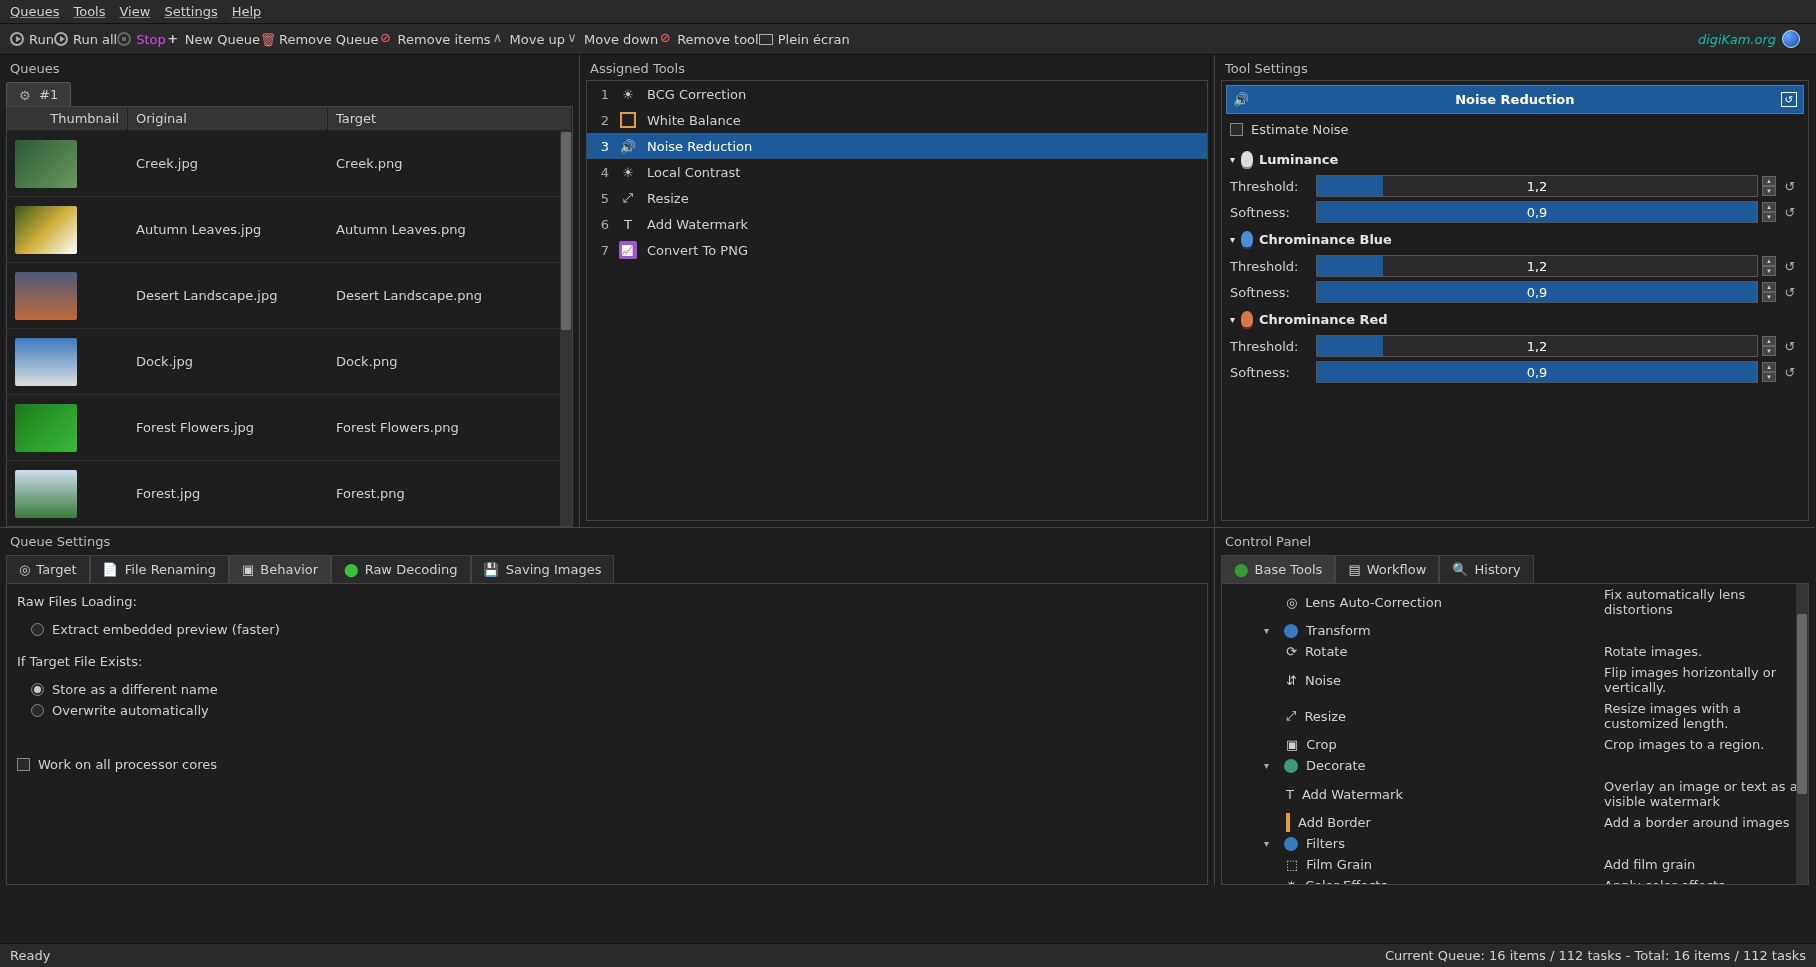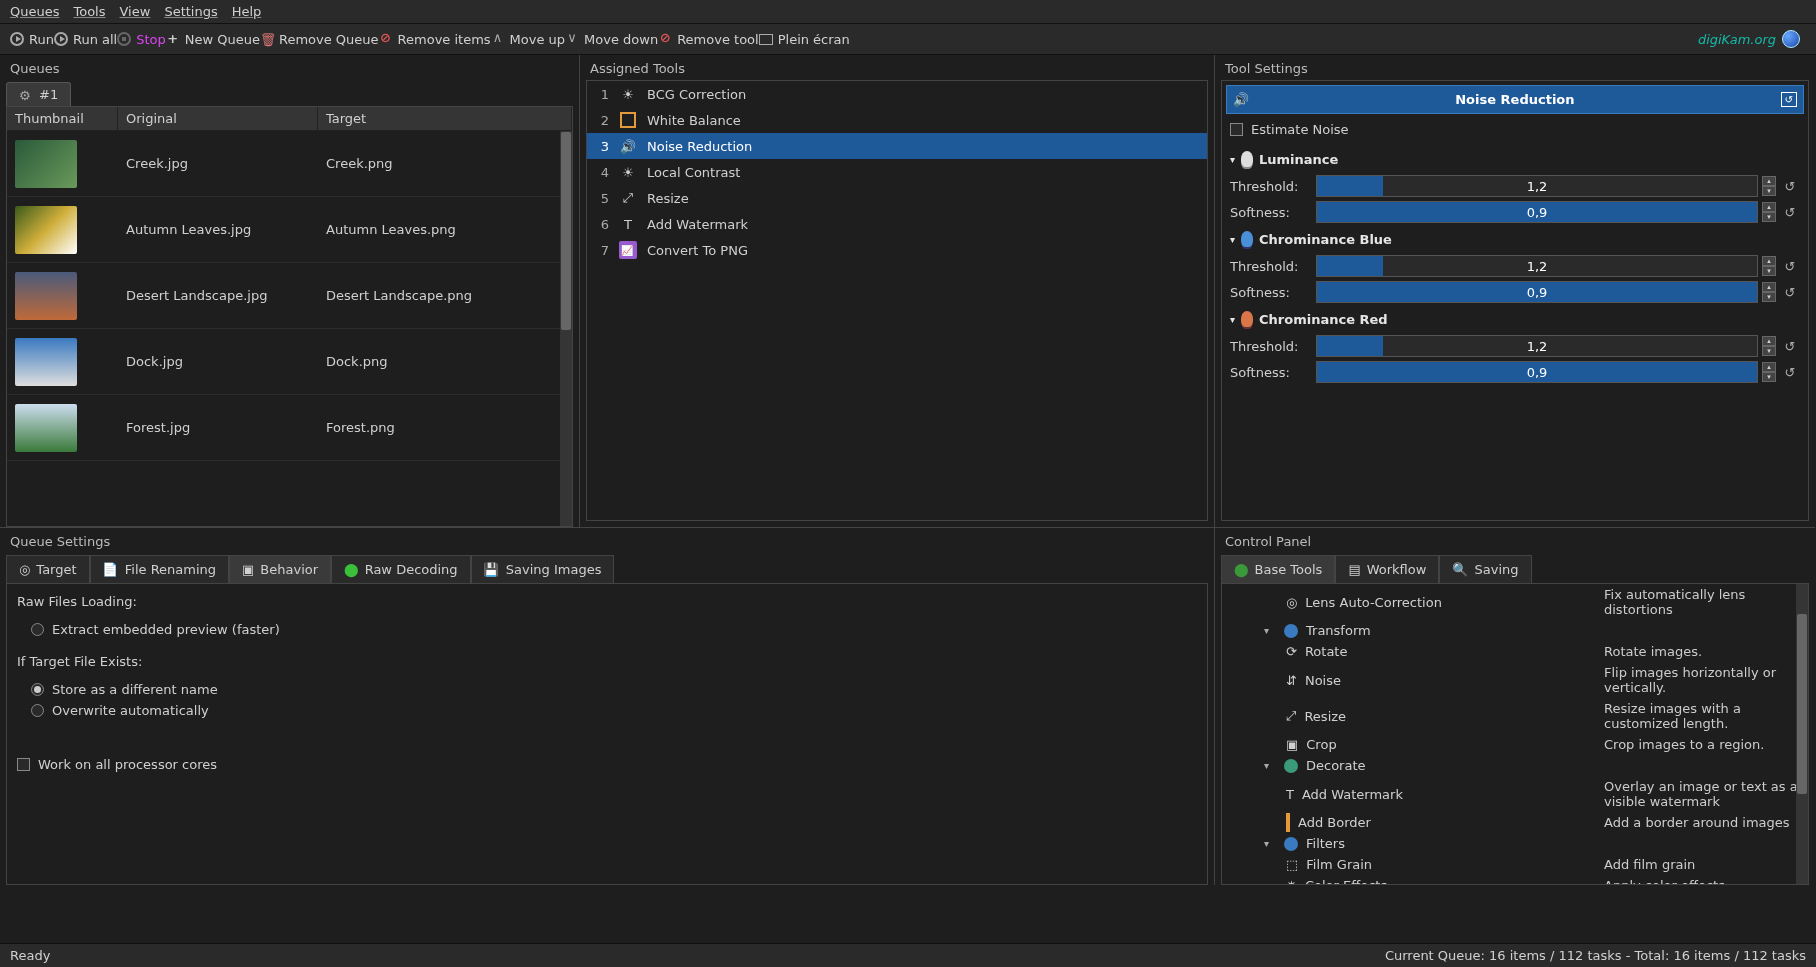--- a/index.html
+++ b/index.html
@@ -26,21 +26,21 @@
 
 .queues { display: flex; flex-direction: column; border-right: 1px solid #444; }
 .queue-tabs { display: flex; padding: 2px 6px 0; gap: 4px; }
 .queue-tab { background: #3a3a3a; padding: 4px 12px; border: 1px solid #555; border-bottom: none; border-radius: 3px 3px 0 0; display: flex; gap: 6px; align-items: center; }
 .queue-table { flex: 1; margin: 0 6px; border: 1px solid #444; display: flex; flex-direction: column; overflow: hidden; }
 .queue-header { display: flex; background: #353535; border-bottom: 1px solid #222; }
 .queue-header div { padding: 4px 8px; border-right: 1px solid #222; }
 .queue-rows { flex: 1; overflow-y: auto; position: relative; }
 .queue-row { display: flex; align-items: center; height: 66px; border-bottom: 1px solid #2c2c2c; }
 .thumb { width: 62px; height: 48px; margin: 0 8px; border-radius: 2px; }
-.col-thumb { width: 111px; }
+.col-thumb { width: 121px; text-align: right; }
 .col-orig { width: 200px; padding: 0 8px; }
 .col-target { flex: 1; padding: 0 8px; }
 .scrollbar-v { position: absolute; right: 0; top: 0; bottom: 0; width: 12px; background: #353535; }
 .scroll-thumb { background: #666; width: 10px; margin: 1px; height: 50%; border-radius: 2px; }
 
 
 .assigned { display: flex; flex-direction: column; border-right: 1px solid #444; }
 .tool-list { flex: 1; margin: 0 6px 6px; border: 1px solid #444; overflow-y: auto; }
 .tool-row { display: flex; align-items: center; gap: 10px; padding: 4px 8px; }
 .tool-row.selected { background: #1e5a9a; color: #fff; }
@@ -214,20 +214,27 @@
           </div>
           <div class="queue-row">
             <div class="col-thumb">
               <div class="thumb" style="background:linear-gradient(180deg,#3a7ac0,#dedede)"></div>
             </div>
             <div class="col-orig">Dock.jpg</div>
             <div class="col-target">Dock.png</div>
           </div>
           <div class="queue-row">
             <div class="col-thumb">
+              <div class="thumb" style="background:linear-gradient(135deg,#1a7a1a,#3aba3a)"></div>
+            </div>
+            <div class="col-orig">Forest Flowers.jpg</div>
+            <div class="col-target">Forest Flowers.png</div>
+          </div>
+          <div class="queue-row">
+            <div class="col-thumb">
               <div class="thumb" style="background:linear-gradient(180deg,#cde,#3a7a3a)"></div>
             </div>
             <div class="col-orig">Forest.jpg</div>
             <div class="col-target">Forest.png</div>
           </div>
           <div class="scrollbar-v">
             <div class="scroll-thumb"></div>
           </div>
       </div>
     </div>
@@ -435,21 +442,21 @@
       <div class="qs-tab active">
           <span style="color:#3a9a3a;">⬤</span>
           <span>Base Tools</span>
         </div>
       <div class="qs-tab">
           <span>▤</span>
           <span>Workflow</span>
         </div>
       <div class="qs-tab">
           <span>🔍</span>
-          <span>Saving</span>
+          <span>History</span>
         </div>
     </div>
     <div class="cp-body" id="cp-body">
       <div class="tree-row">
           <span class="indent2"></span>
           <span class="name">
             <span>◎</span>
             <span>Lens Auto-Correction</span>
           </span>
           <span class="desc">Fix automatically lens distortions</span>

